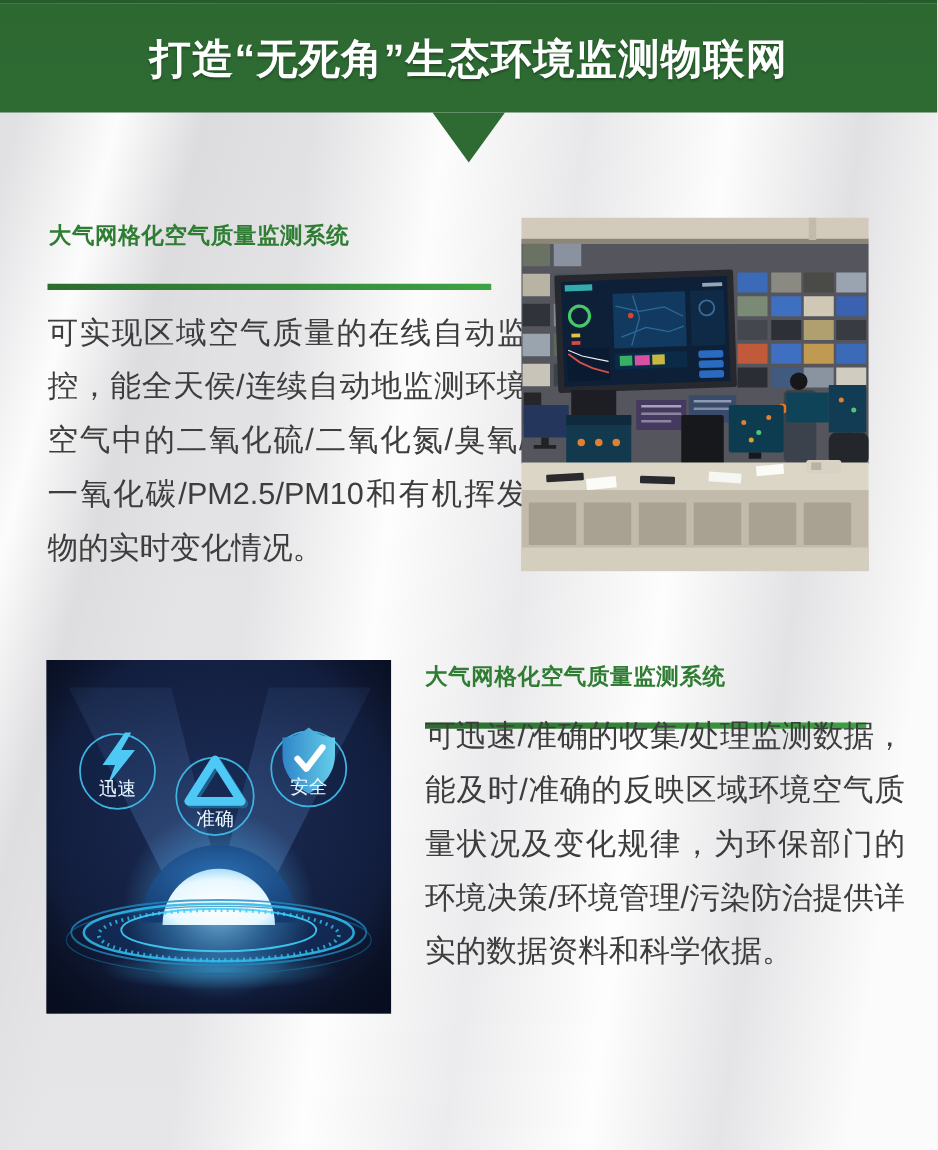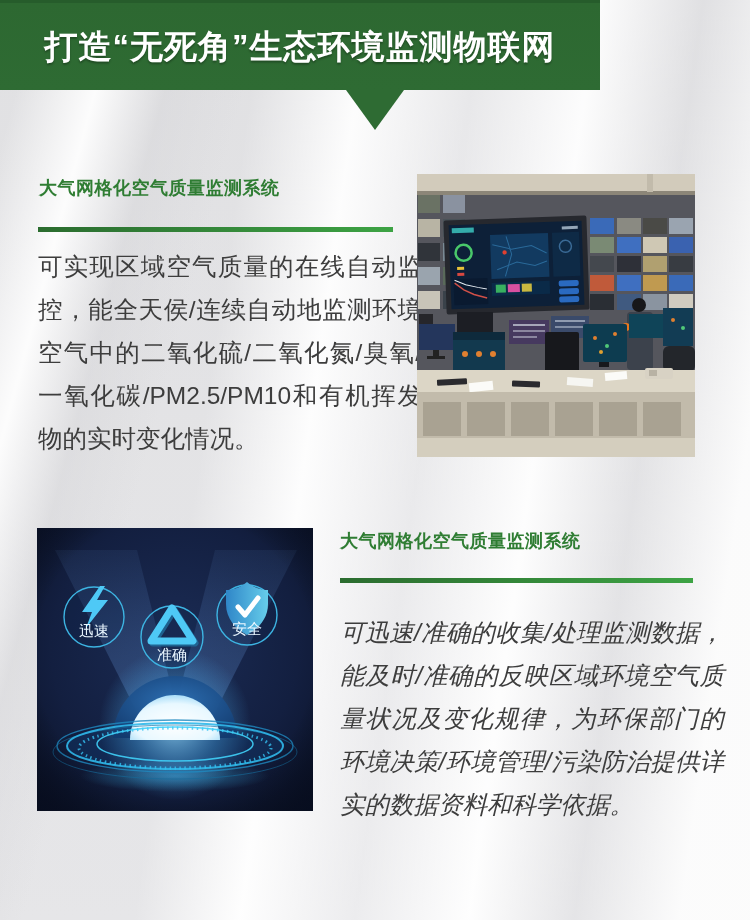--- a/index.html
+++ b/index.html
@@ -4,38 +4,38 @@
 <style>
   html,body{margin:0;padding:0;}
   body{font-family:"Liberation Sans",sans-serif;}
   #page{position:relative;width:750px;height:920px;overflow:hidden;
     background-color:#f0f0f1;
     background-image:
       linear-gradient(105deg, rgba(255,255,255,0) 4%, rgba(255,255,255,.9) 12%, rgba(214,214,217,.45) 19%, rgba(255,255,255,0) 27%),
       linear-gradient(98deg, rgba(206,206,210,.40) 30%, rgba(255,255,255,.85) 42%, rgba(226,226,229,.5) 55%, rgba(255,255,255,.85) 68%, rgba(208,208,212,.45) 80%, rgba(252,252,252,.9) 92%),
       linear-gradient(180deg,#ededee,#f6f6f7);
   }
-  .banner{position:absolute;left:0;top:0;width:600px;height:90px;
+  .banner{position:absolute;left:0;top:0;width:750px;height:90px;
     background:linear-gradient(180deg,#2d6831 0%,#2e6b33 100%);
     border-top:3px solid #265c2b;box-sizing:border-box;}
   .banner h1{margin:0;height:87px;line-height:87px;text-align:center;
     font-size:33px;font-weight:bold;color:#ffffff;letter-spacing:1px;
     text-shadow:0 2px 2px rgba(0,0,0,.28);}
   .banner-tri{position:absolute;left:346px;top:90px;width:0;height:0;
     border-left:29px solid transparent;border-right:29px solid transparent;
     border-top:40px solid #2e6b33;}
   .heading{position:absolute;margin:0;font-size:18px;font-weight:bold;color:#2f7d33;letter-spacing:.5px;white-space:nowrap;}
   .s1h{left:39px;top:176px;}
   .s2h{left:340px;top:529px;}
   .rule{position:absolute;height:5px;background:linear-gradient(90deg,#2b6c2f,#3da344);}
   .s1r{left:38px;top:227px;width:355px;}
   .s2r{left:340px;top:578px;width:353px;}
   .body{position:absolute;margin:0;width:384px;font-size:24.5px;line-height:43px;color:#3d3d3d;text-align:justify;}
   .s1b{left:38px;top:245px;}
-  .s2b{left:340px;top:611px;font-style:italic;}
+  .s2b{left:340px;top:568px;}
   .photo{position:absolute;left:417px;top:174px;width:278px;height:283px;}
   .graphic{position:absolute;left:37px;top:528px;width:276px;height:283px;}
   svg{display:block;}
 </style>
 </head>
 <body>
 
 <div id="page">
 
   <header class="banner">

